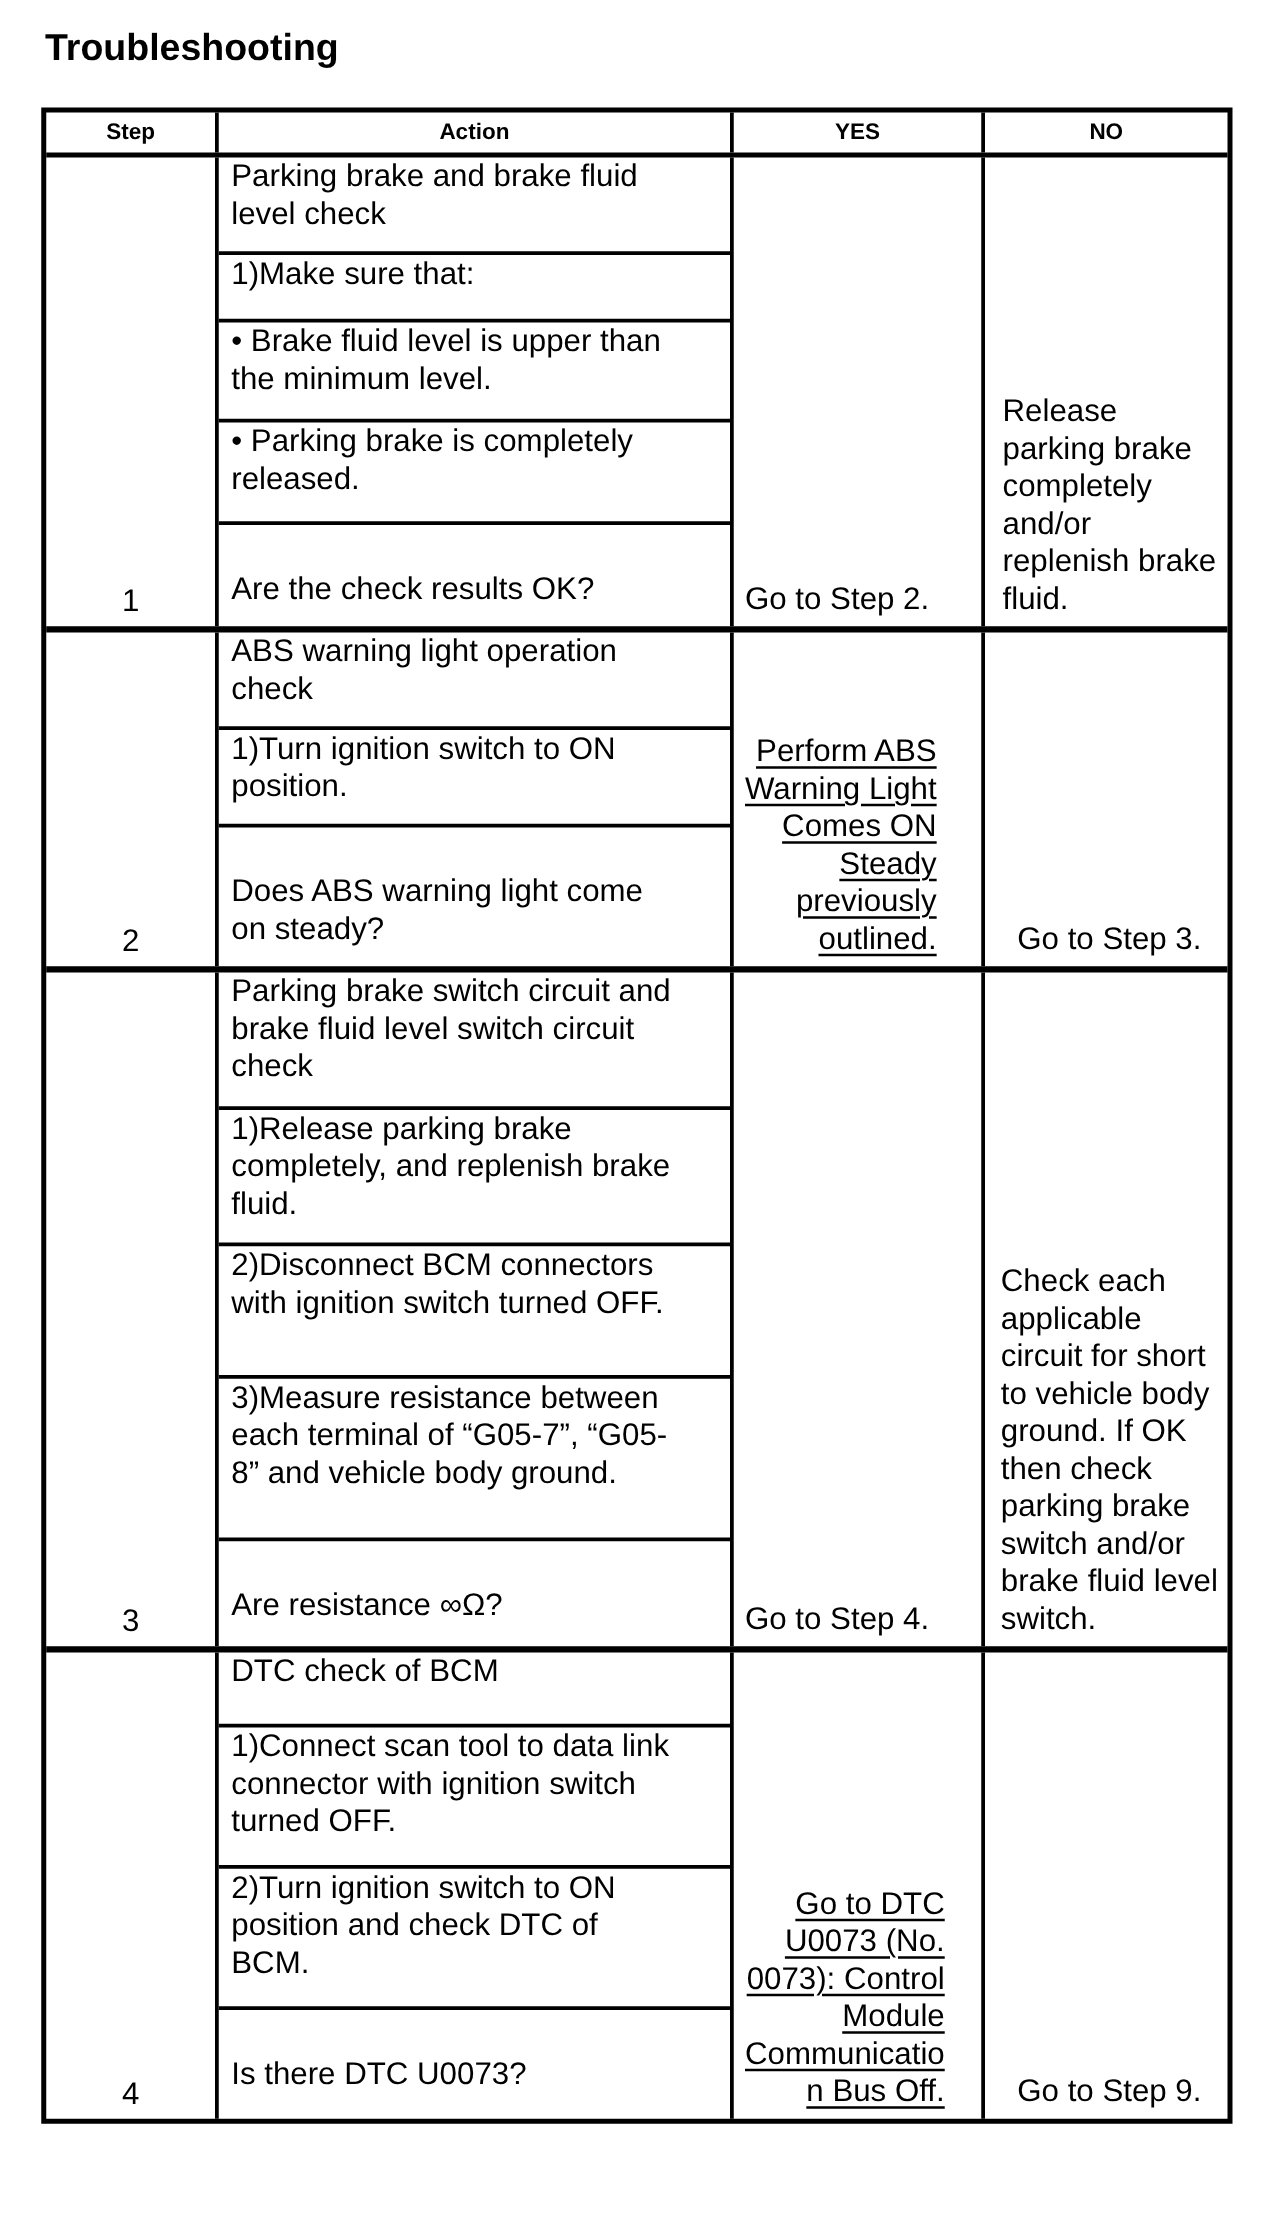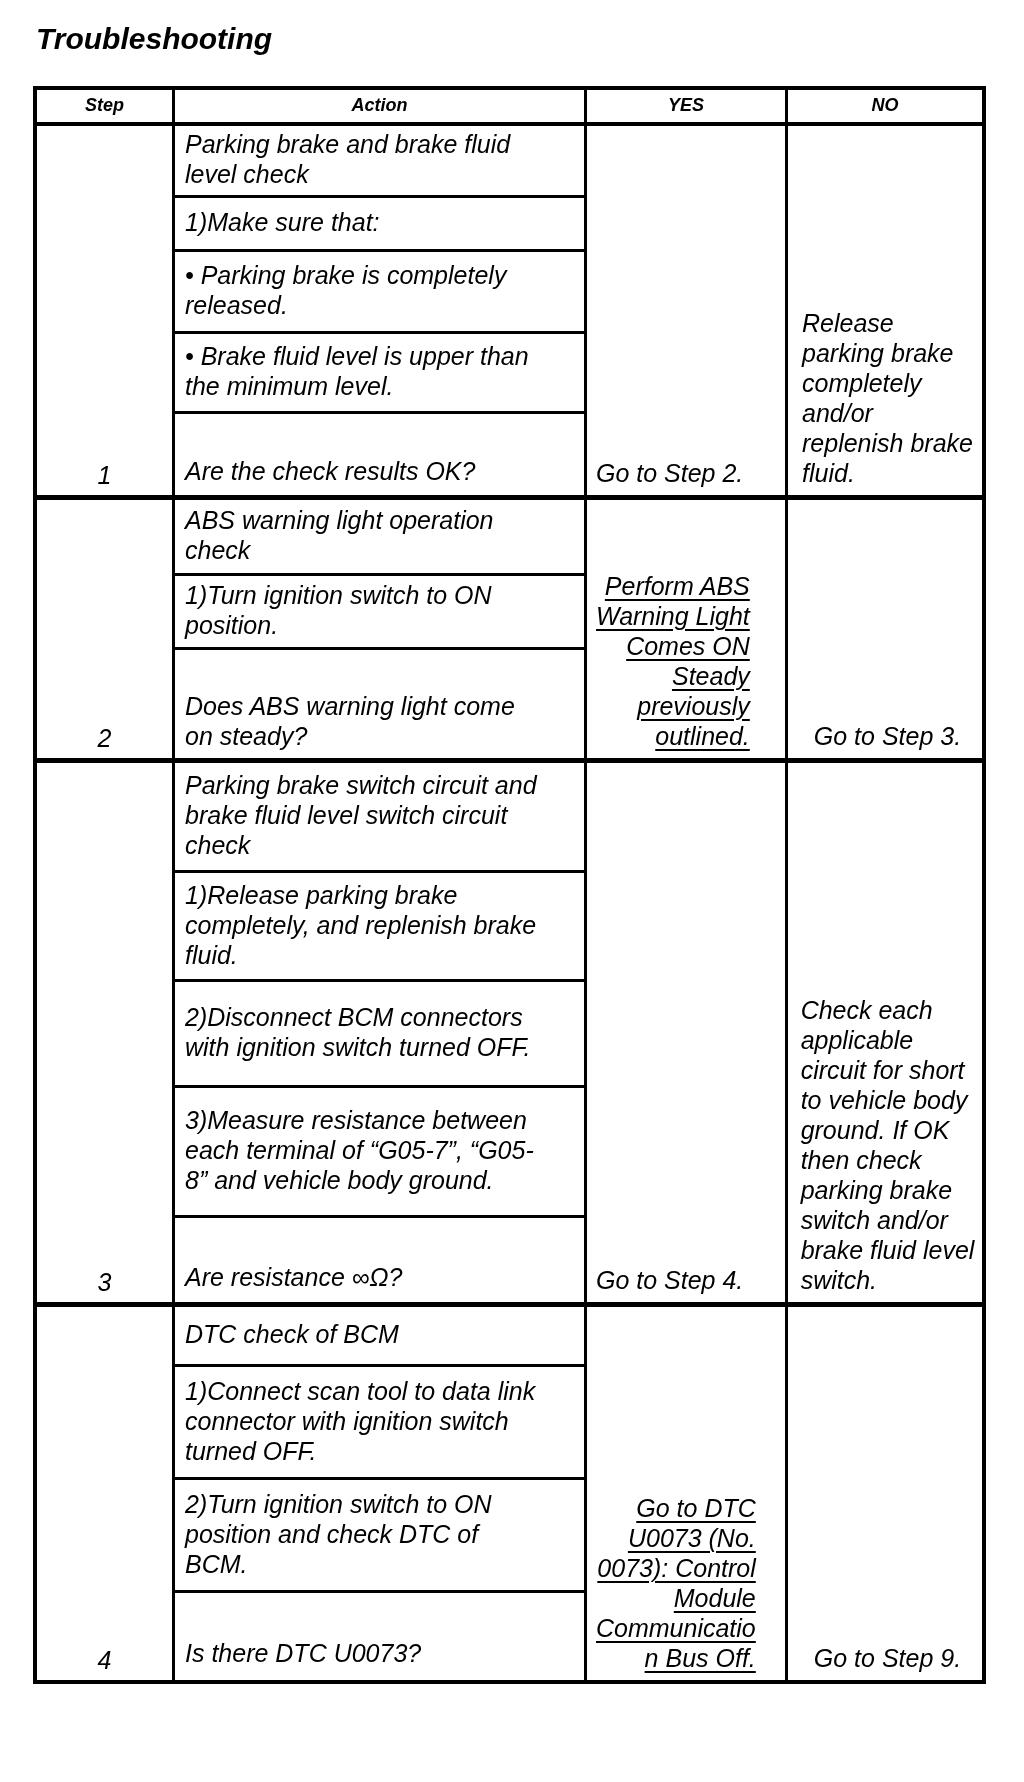--- a/index.html
+++ b/index.html
@@ -1,21 +1,21 @@
 <!DOCTYPE html>
 <html><head>
 <meta charset="utf-8">
 <style>
   html,body { margin:0; padding:0; background:#fff; }
   body {
     width:1024px; height:1782px;
     font-family:"Liberation Sans", sans-serif;
     color:#000000;
   }
-  .page { position:relative; width:1024px; height:1782px; overflow:hidden;font-style:italic; }
+  .page { position:relative; width:1024px; height:1782px; overflow:hidden; }
 
   .doc-title {
     margin:20px 0 0 36px;
     font-size:30px; line-height:38px; font-weight:bold;
   }
 
   .ts-table {
     margin:28px 0 0 33px;
     width:953px;
     border:4px solid #000;
@@ -43,23 +43,23 @@
   .col-yes    { width:201px; }
   .col-no     { flex:1; }
 
   .step-cell {
     display:flex; align-items:flex-end; justify-content:center;
     padding-bottom:5px; font-size:25px; line-height:30px;
   }
 
   .action-cell { display:flex; flex-direction:column; }
   .sub {
-    display:flex; align-items:center;
-    box-sizing:border-box;
-    padding:0 6px 3px 10px;
+    display:flex; align-items:flex-start;
+    box-sizing:border-box;
+    padding:0 6px 15px 10px;
   }
   .sub:not(:last-child) { border-bottom:3px solid #000; }
   .sub:last-child { flex:1 0 auto;margin-top:36px; }
 
   .end-cell {
     display:flex; align-items:flex-end;
     padding:0 4px 7px 9px;
     box-sizing:border-box;
   }
 
@@ -95,27 +95,27 @@
         <span class="txt">1</span>
       </div>
       <div class="col-action action-cell">
         <div class="sub" style="min-height:72px">
             <span class="txt">Parking brake and brake fluid
 level check</span>
           </div>
         <div class="sub" style="min-height:54px">
             <span class="txt">1)Make sure that:</span>
           </div>
+        <div class="sub" style="min-height:80px">
+            <span class="txt">• Brake fluid level is upper than
+the minimum level.</span>
+          </div>
         <div class="sub" style="min-height:82px">
             <span class="txt">• Parking brake is completely
 released.</span>
-          </div>
-        <div class="sub" style="min-height:80px">
-            <span class="txt">• Brake fluid level is upper than
-the minimum level.</span>
           </div>
         <div class="sub" style="min-height:45px">
             <span class="txt">Are the check results OK?</span>
           </div>
       </div>
       <div class="col-yes end-cell">
         <span class="txt">Go to Step 2.</span>
       </div>
       <div class="col-no end-cell">
         <span class="txt">Release

